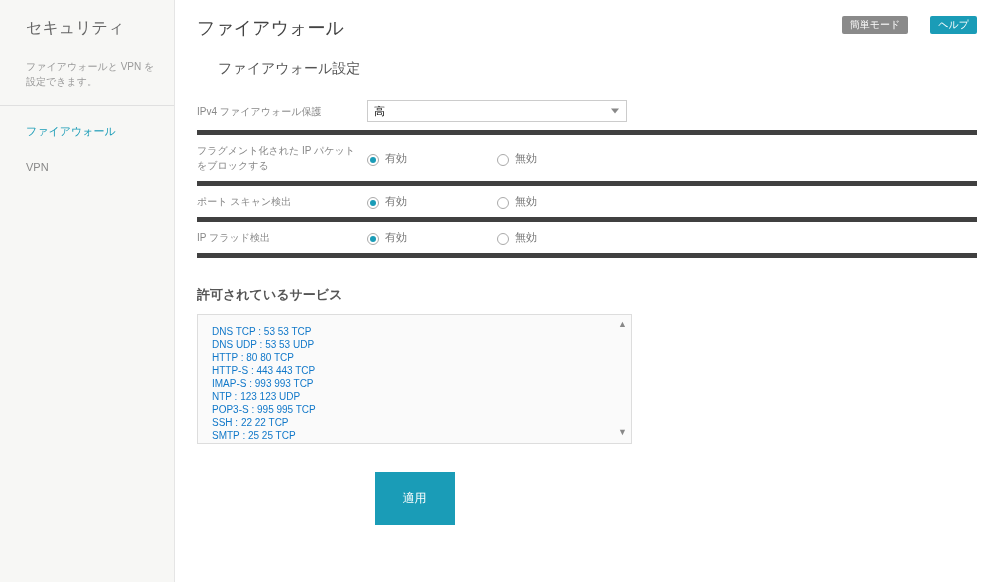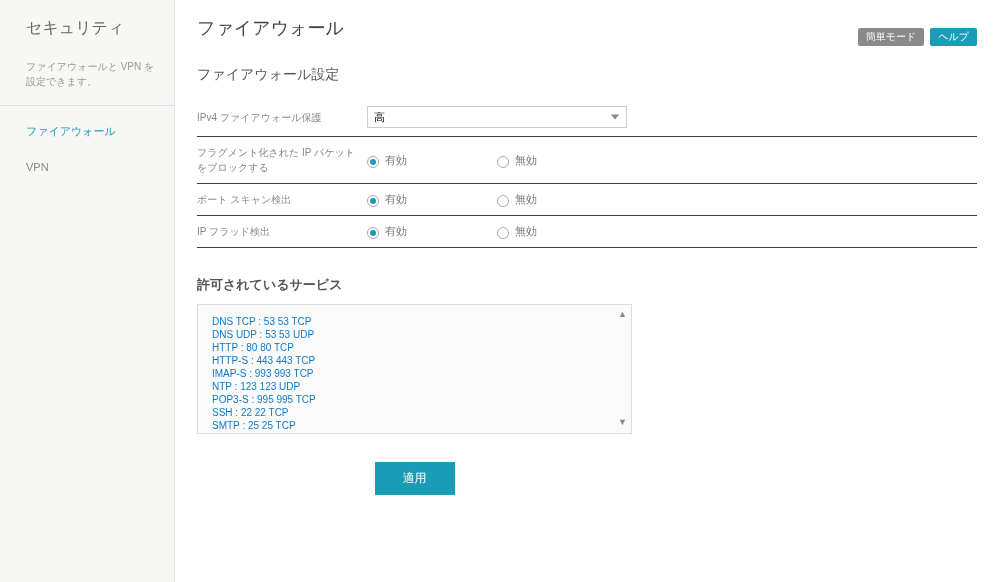--- a/index.html
+++ b/index.html
@@ -53,46 +53,46 @@
       margin-bottom: 20px;
     }
     .page-title {
       font-size: 18px;
       font-weight: normal;
       color: #444;
       flex: 1;
     }
     .header-buttons {
       display: flex;
-      gap: 6px;
-      margin-top: 12px;
+      gap: 22px;
     }
     .btn-mode, .btn-help {
       font-size: 10px;
       padding: 2px 8px;
       border-radius: 2px;
       cursor: pointer;
       color: #fff;
       border: none;
       height: 18px;
     }
     .btn-mode { background: #8a8a8a; }
     .btn-help { background: #1a9cb7; }
 
     .section-title {
       font-size: 14px;
       color: #555;
       font-weight: normal;
       margin-bottom: 14px;
+      margin-left: 21px;
     }
     .form-row {
       display: flex;
       align-items: center;
       padding: 8px 0;
-      border-bottom: 1px solid #404040;
+      border-bottom: 5px solid #404040;
     }
     .form-row:first-of-type { border-top: 1px solid #eee; }
     .form-label {
       width: 170px;
       font-size: 10px;
       color: #888;
       line-height: 1.5;
       padding-right: 10px;
     }
     .form-control-area {
@@ -181,21 +181,21 @@
     .apply-row {
       margin-top: 28px;
       text-align: center;
       width: 435px;
     }
     .btn-apply {
       background: #1a9cb7;
       color: #fff;
       border: none;
       font-size: 12px;
-      padding: 8px 28px;
+      padding: 18px 28px;
       cursor: pointer;
     }
     .spacer { height: 10px; }
   </style>
 </head>
 <body>
 
 <aside class="sidebar">
   <h2 class="sidebar-title">セキュリティ</h2>
   <p class="sidebar-desc">ファイアウォールと VPN を設定できます。</p>

